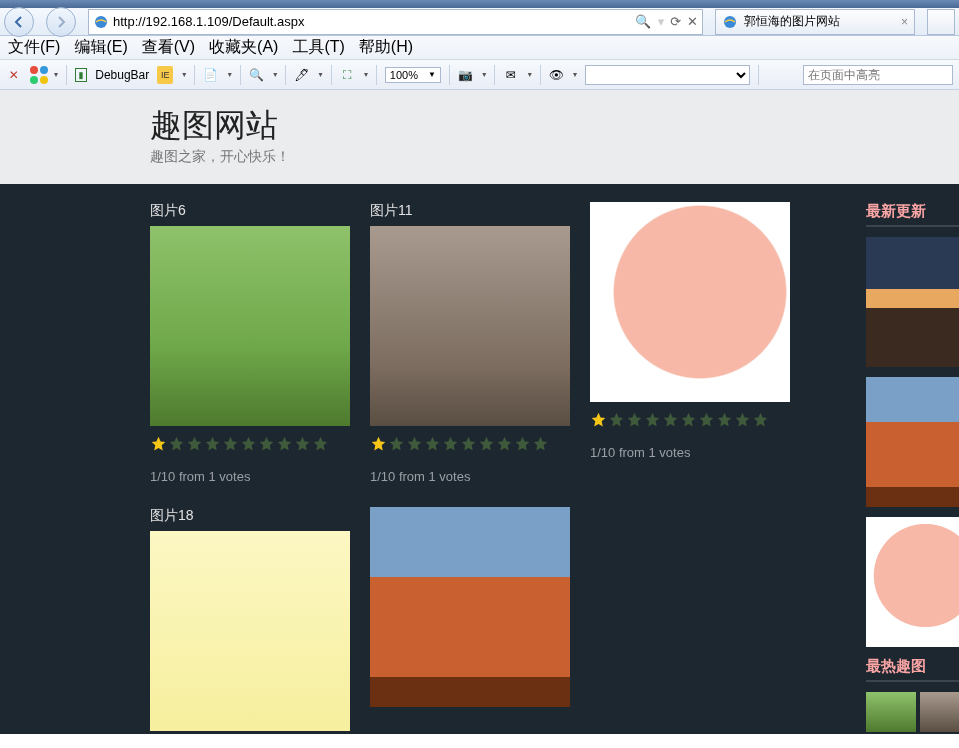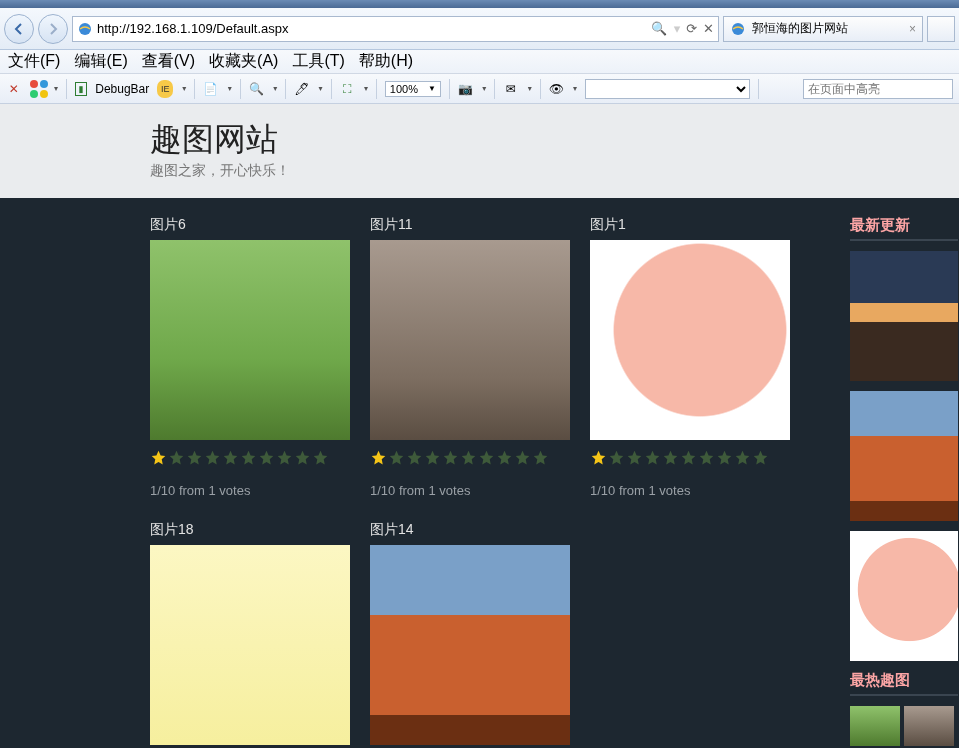--- a/index.html
+++ b/index.html
@@ -1,37 +1,37 @@
 <!DOCTYPE html>
 <html><head>
 <meta charset="utf-8">
 <style>
 *{margin:0;padding:0;box-sizing:border-box;font-family:"Microsoft YaHei",Arial,sans-serif}
 body{width:959px;height:748px;overflow:hidden;background:#fff}
 .titlebar{height:8px;background:linear-gradient(#6a8bb5,#4a6a95)}
-.navbar{height:42px;background:linear-gradient(#f4f8fd,#e4ecf6);border-bottom:1px solid #b5c7de;display:flex;align-items:center;padding:0 4px;gap:4px}
+.navbar{height:28px;background:linear-gradient(#f4f8fd,#e4ecf6);border-bottom:1px solid #b5c7de;display:flex;align-items:center;padding:0 4px;gap:12px}
 .navbtn{width:30px;height:30px;border-radius:50%;border:1px solid #9cb2cf;background:linear-gradient(#f0f6fd,#d6e3f3);display:flex;align-items:center;justify-content:center;cursor:pointer}
 .navbtn svg{width:16px;height:16px}
 .urlbar{flex:1;height:26px;background:#fff;border:1px solid #a9b9cf;display:flex;align-items:center;padding:0 4px;gap:4px}
 .urlbar input{flex:1;border:none;outline:none;font-size:13px;background:transparent}
 .urlicons{display:flex;align-items:center;gap:6px;color:#666}
 .urlicons span{cursor:pointer;font-size:13px}
 .tab{width:200px;height:26px;background:linear-gradient(#fdfdfd,#e8eef7);border:1px solid #a9b9cf;display:flex;align-items:center;padding:0 6px;gap:6px;font-size:12px}
 .tab .close{margin-left:auto;color:#888;cursor:pointer}
 .menubar{height:24px;background:linear-gradient(#f7f9fc,#edf2f9);display:flex;align-items:center;padding:0 8px;gap:14px;font-size:16px;border-bottom:1px solid #d0d8e4}
 .menubar span[data-interactable=true]{cursor:pointer}
 .toolbar{height:30px;background:linear-gradient(#f7f9fc,#e8eef7);display:flex;align-items:center;padding:0 6px;gap:8px;border-bottom:1px solid #c5d0e0;font-size:12px}
 .toolbar .sep{width:1px;height:20px;background:#c5d0e0}
 .tbicon{width:18px;height:18px;display:inline-flex;align-items:center;justify-content:center;cursor:pointer}
 .zoom{border:1px solid #aab9cd;background:#fff;padding:1px 4px;font-size:11px;display:flex;align-items:center;gap:10px}
 .tbinput{border:1px solid #aab9cd;background:#fff;height:20px;font-size:12px;padding:0 4px}
 .page-header{height:94px;background:#eaecee;padding:14px 16px 0 150px}
 .page-title{font-size:32px;font-family:"SimSun",serif;color:#222}
 .page-sub{font-size:14px;color:#777;}
-.content{background:#1d2730;min-height:550px;display:flex;padding:18px 0 0 150px;gap:20px}
+.content{background:#1d2730;min-height:550px;display:flex;padding:18px 0 0 150px;gap:36px}
 .grid{display:grid;grid-template-columns:repeat(3,200px);gap:20px}
 .card{width:200px}
 .card-title{color:#e2e2e2;font-size:14px;margin-bottom:6px}
 .thumb{width:200px;height:200px;background:#888;display:block}
 .stars{display:flex;gap:1px;margin-top:10px}
 .star{width:17px;height:17px}
 .votes{color:#9aa0a6;font-size:13px;margin-top:16px}
 .sidebar{width:108px;margin-left:40px}
 .side-title{color:#fca5a5;font-size:15px;font-weight:bold;border-bottom:2px solid #3a4550;padding-bottom:4px;margin-bottom:10px}
 .side-thumb{width:108px;height:130px;margin-bottom:10px;background:#888;display:block}
@@ -93,21 +93,21 @@
   <span data-interactable="true">帮助(H)</span>
 </div>
 
 <div class="toolbar" data-interactable="false">
   <span class="tbicon" data-interactable="true" style="color:#c0392b">✕</span>
   <span class="colors-icon" data-interactable="true"></span>
     <span class="mini-arrow" data-interactable="false">▾</span>
   <span class="sep" data-interactable="false"></span>
   <span class="tbicon" data-interactable="true" style="color:#2e7d32;border:1px solid #2e7d32;width:14px;height:14px;font-size:9px">▮</span>
   <span data-interactable="true">DebugBar</span>
-  <span class="tbicon" data-interactable="true" style="background:#f7c948;border-radius:7px;font-size:9px;color:#333;padding:1px 2px">IE</span>
+  <span class="tbicon" data-interactable="true" style="background:#f7c948;border-radius:2px;font-size:9px;color:#333;padding:1px 2px">IE</span>
     <span class="mini-arrow" data-interactable="false">▾</span>
   <span class="sep" data-interactable="false"></span>
   <span class="tbicon" data-interactable="true">📄</span>
     <span class="mini-arrow" data-interactable="false">▾</span>
   <span class="sep" data-interactable="false"></span>
   <span class="tbicon" data-interactable="true">🔍</span>
     <span class="mini-arrow" data-interactable="false">▾</span>
   <span class="sep" data-interactable="false"></span>
   <span class="tbicon" data-interactable="true">🖊</span>
     <span class="mini-arrow" data-interactable="false">▾</span>
@@ -208,21 +208,20 @@
           <svg class="star" viewBox="0 0 20 20" data-interactable="true">
             <path d="M10 1l2.5 5.5L18 7l-4.2 3.8L15 17l-5-3-5 3 1.2-6.2L2 7l5.5-.5z" fill="#3e5a3a"></path>
           </svg>
           <svg class="star" viewBox="0 0 20 20" data-interactable="true">
             <path d="M10 1l2.5 5.5L18 7l-4.2 3.8L15 17l-5-3-5 3 1.2-6.2L2 7l5.5-.5z" fill="#3e5a3a"></path>
           </svg>
         </div>
         <div class="votes" data-interactable="false">1/10 from 1 votes</div>
       </div>
       <div class="card" data-interactable="false">
-        <div class="card-title" data-interactable="false">图片1</div>
         <div class="thumb" data-interactable="true" style="background: radial-gradient(circle at 55% 45%, rgb(247, 184, 168) 0px, rgb(247, 184, 168) 55%, rgb(255, 255, 255) 56%, rgb(255, 255, 255) 100%);"></div>
         <div class="stars" data-interactable="true">
           <svg class="star" viewBox="0 0 20 20" data-interactable="true">
             <path d="M10 1l2.5 5.5L18 7l-4.2 3.8L15 17l-5-3-5 3 1.2-6.2L2 7l5.5-.5z" fill="#f5c518"></path>
           </svg>
           <svg class="star" viewBox="0 0 20 20" data-interactable="true">
             <path d="M10 1l2.5 5.5L18 7l-4.2 3.8L15 17l-5-3-5 3 1.2-6.2L2 7l5.5-.5z" fill="#3e5a3a"></path>
           </svg>
           <svg class="star" viewBox="0 0 20 20" data-interactable="true">
             <path d="M10 1l2.5 5.5L18 7l-4.2 3.8L15 17l-5-3-5 3 1.2-6.2L2 7l5.5-.5z" fill="#3e5a3a"></path>
@@ -249,21 +248,20 @@
             <path d="M10 1l2.5 5.5L18 7l-4.2 3.8L15 17l-5-3-5 3 1.2-6.2L2 7l5.5-.5z" fill="#3e5a3a"></path>
           </svg>
         </div>
         <div class="votes" data-interactable="false">1/10 from 1 votes</div>
       </div>
       <div class="card" data-interactable="false">
         <div class="card-title" data-interactable="false">图片18</div>
         <div class="thumb" data-interactable="true" style="background: linear-gradient(rgb(252, 247, 195) 0%, rgb(246, 239, 158) 100%);"></div>
       </div>
       <div class="card" data-interactable="false">
-        <div class="card-title" data-interactable="false">图片14</div>
         <div class="thumb" data-interactable="true" style="background: linear-gradient(rgb(122, 160, 200) 0px, rgb(122, 160, 200) 35%, rgb(201, 96, 47) 35%, rgb(201, 96, 47) 85%, rgb(107, 47, 18) 85%, rgb(107, 47, 18) 100%);"></div>
       </div>
     </div>
   <div class="sidebar" data-interactable="false">
     <div class="side-title" data-interactable="false">最新更新</div>
     <div id="side-thumbs">
         <div class="side-thumb" data-interactable="true" style="background: linear-gradient(rgb(42, 58, 85) 0px, rgb(42, 58, 85) 40%, rgb(232, 168, 96) 40%, rgb(232, 168, 96) 55%, rgb(58, 42, 32) 55%, rgb(58, 42, 32) 100%);"></div>
         <div class="side-thumb" data-interactable="true" style="background: linear-gradient(rgb(122, 160, 200) 0px, rgb(122, 160, 200) 35%, rgb(201, 96, 47) 35%, rgb(201, 96, 47) 85%, rgb(107, 47, 18) 85%, rgb(107, 47, 18) 100%);"></div>
         <div class="side-thumb" data-interactable="true" style="background: radial-gradient(circle at 55% 45%, rgb(247, 184, 168) 0px, rgb(247, 184, 168) 55%, rgb(255, 255, 255) 56%, rgb(255, 255, 255) 100%);"></div>
       </div>

